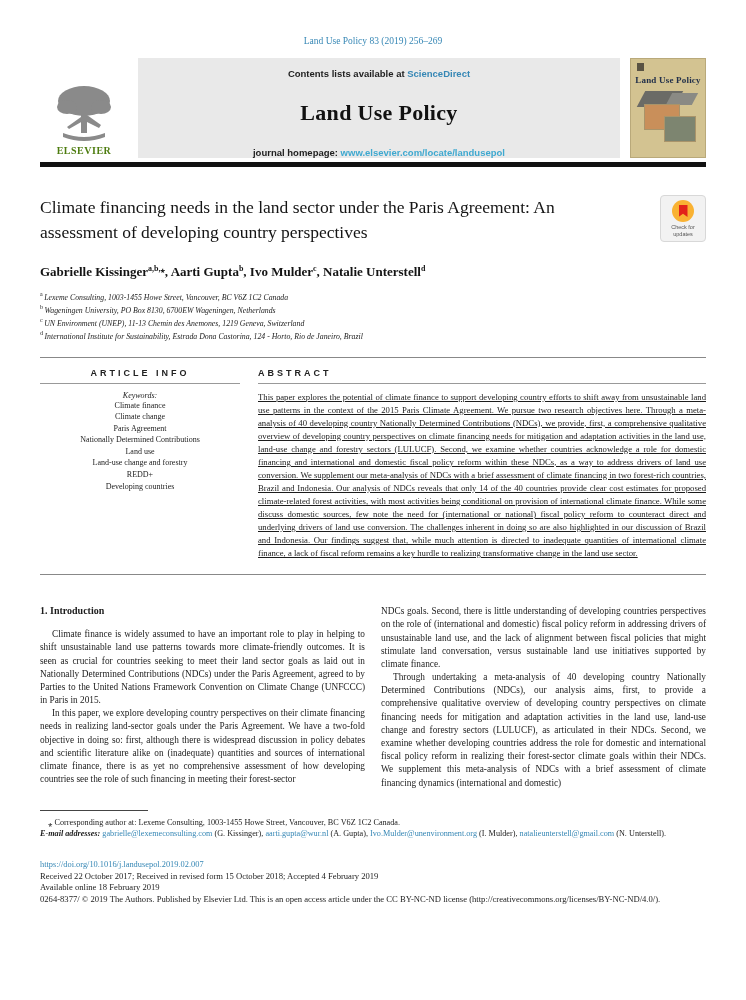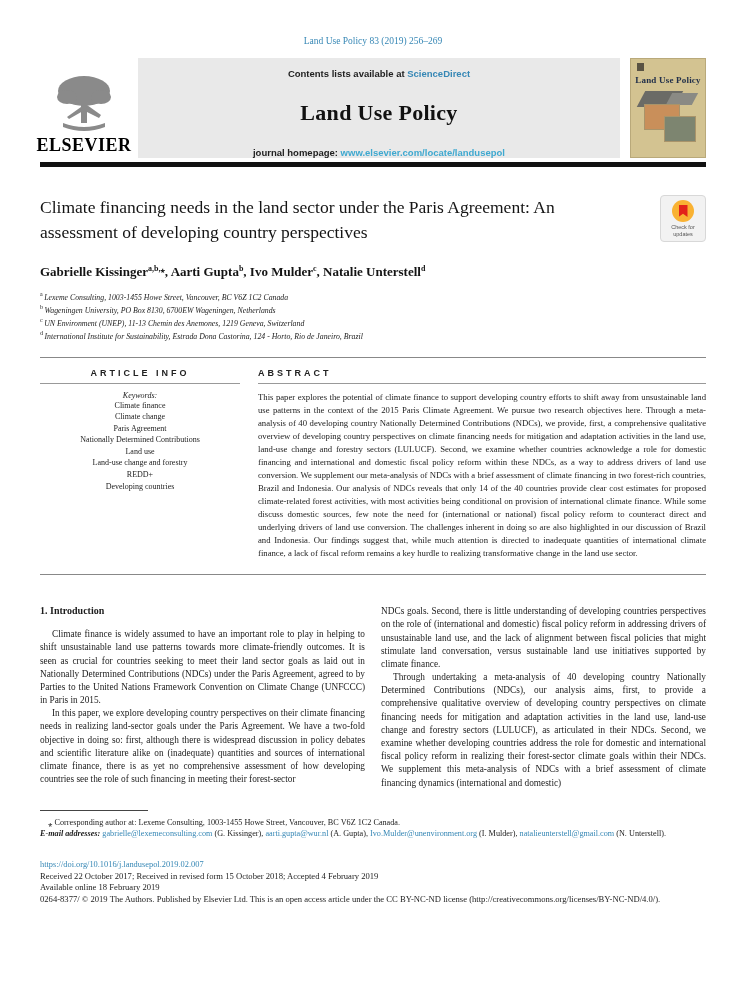--- a/index.html
+++ b/index.html
@@ -8,21 +8,21 @@
   .page { width:746px; height:1000px; background:#fff; position:relative; overflow:hidden; }
   .content { margin:0 40px; }
 
   
   .journal-ref { text-align:center; padding-top:36px; font-size:9.5px; color:#3687b5; }
 
   
   .header-row { display:flex; margin-top:12px; align-items:stretch; }
   .logo-box { width:88px; display:flex; flex-direction:column; align-items:center; justify-content:flex-end; padding-bottom:2px; }
   .logo-box svg { display:block; }
-  .elsevier-word { font-size:18px; color:#000000; font-weight:bold; letter-spacing:.5px; margin-top:-2px; }
+  .elsevier-word { font-size:10px; color:#4d7c0f; font-weight:bold; letter-spacing:.5px; margin-top:-2px; }
   .masthead { flex:1; background:#e9e9e9; margin:0 10px; text-align:center; padding:10px 6px 0; display:flex; flex-direction:column; justify-content:space-between; }
   .contents-line { font-family:"Liberation Sans", sans-serif; font-size:9.5px; font-weight:bold; color:#222; }
   .contents-line .sd { color:#3687b5; font-weight:bold; }
   .masthead-title { font-size:22px; font-weight:600; color:#111; letter-spacing:.3px; }
   .homepage-line { font-family:"Liberation Sans", sans-serif; font-size:9.5px; font-weight:bold; color:#222; }
   .homepage-line .url { color:#3fa9d0; font-weight:bold; }
   .cover-box { width:76px; background:#d3c391; border:1px solid #b9a97a; padding:4px 4px; position:relative; height:100px; align-self:center; }
   .cover-logo { width:7px; height:8px; background:#5a5343; margin-left:2px; }
   .cover-title { font-size:9px; font-weight:bold; color:#22304a; text-align:center; margin-top:4px; letter-spacing:.2px; }
   .cover-art { position:relative; height:52px; margin-top:6px; }
@@ -50,21 +50,21 @@
   .rule { border:none; border-top:1px solid #888; margin-top:14px; }
 
   
   .info-abstract { display:flex; margin-top:10px; }
   .info-col { width:200px; flex:0 0 200px;text-align:center; }
   .abs-col { flex:1; margin-left:18px; }
   .sec-head { font-family:"Liberation Sans", sans-serif; font-size:9px; font-weight:bold; letter-spacing:3px; color:#222; }
   .head-rule { border:none; border-top:1px solid #999; margin-top:5px; margin-bottom:7px; }
   .kw-label { font-size:8px; font-style:italic; }
   .kw { font-size:8px; line-height:1.45; }
-  .abstract-text { font-size:8.7px; line-height:1.5; text-align:justify; font-weight:500; }
+  .abstract-text { font-size:8.7px; line-height:1.5; text-align:justify; font-weight:500;text-decoration:underline; }
 
   .full-rule { border:none; border-top:1px solid #888; margin-top:14px; }
 
   
   .intro { display:flex; margin-top:30px; }
   .col-l { width:325px; flex:0 0 325px; }
   .col-r { flex:1; margin-left:16px; }
   .intro-head { font-size:10px; font-weight:bold; margin-bottom:12px; }
   .body-p { font-size:9.3px; line-height:1.42; text-align:justify; text-indent:12px; }
   .body-p.noindent { text-indent:0; }

